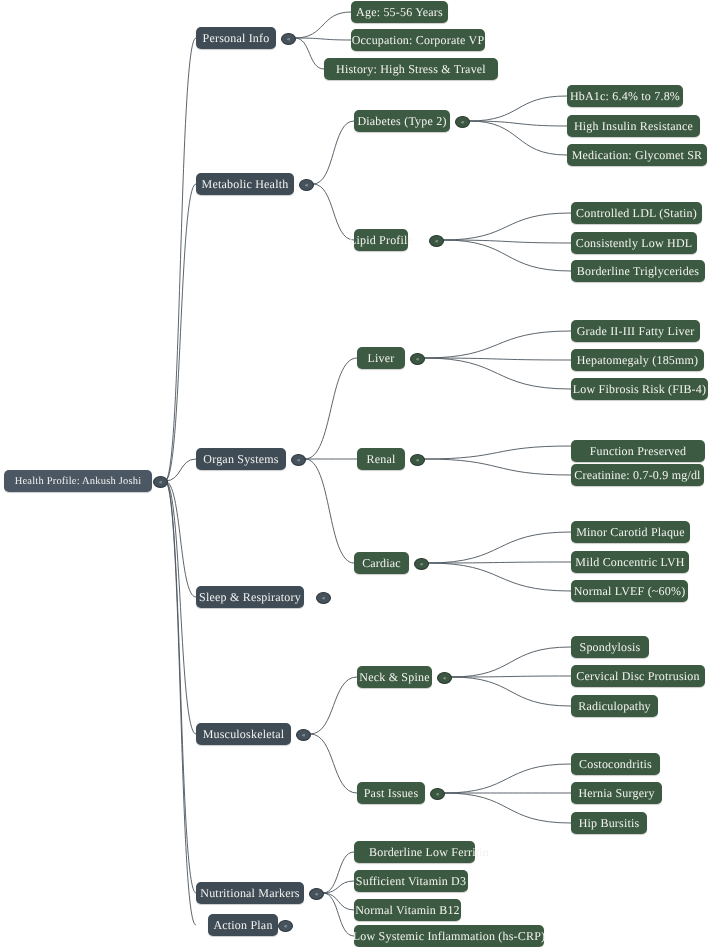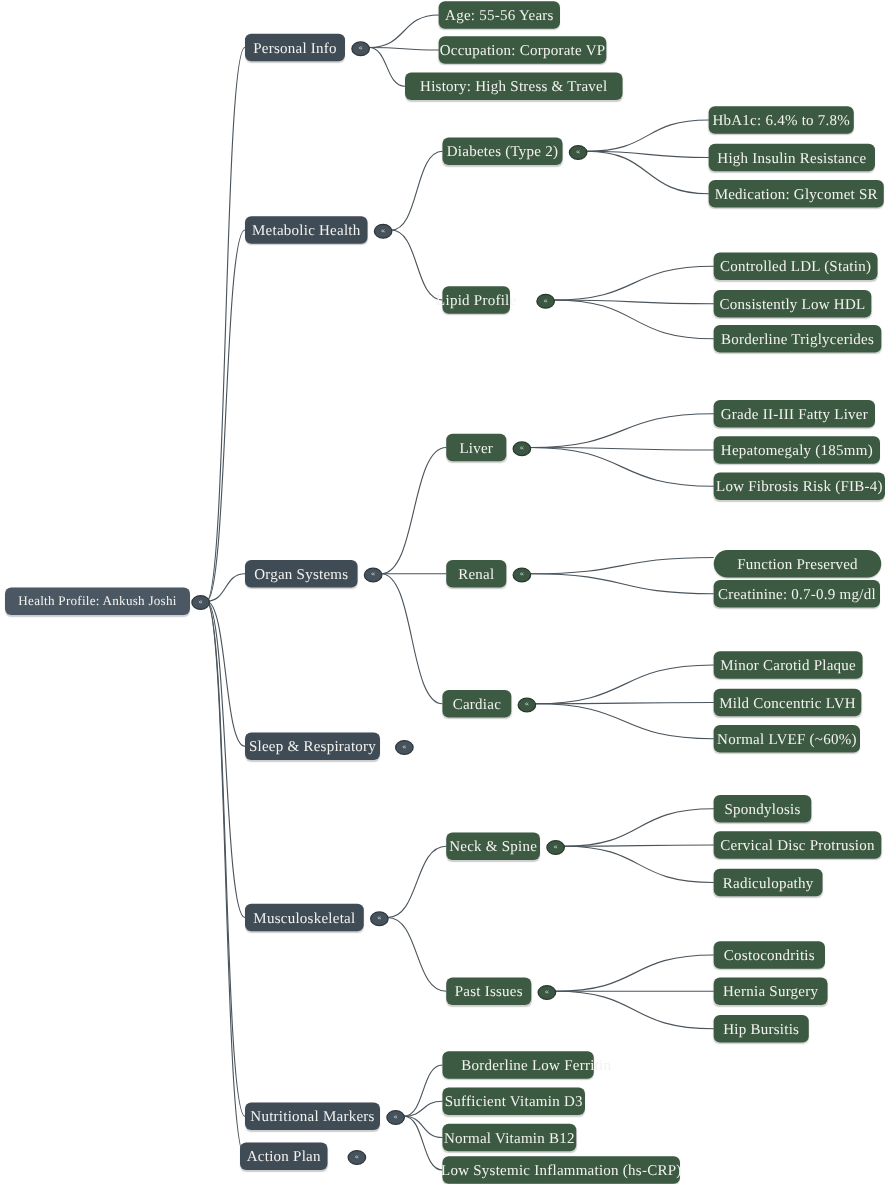--- a/index.html
+++ b/index.html
@@ -132,21 +132,21 @@
       <div class="node leaf" style="left: 571px; top: 260px; width: 134px;">Borderline Triglycerides</div>
       <div class="node lvl1" style="left: 196px; top: 448px; width: 90px;">Organ Systems</div>
       <div class="toggle" style="left: 291px; top: 454px;">«</div>
       <div class="node lvl2" style="left: 357px; top: 347px; width: 48px;">Liver</div>
       <div class="toggle green" style="left: 410px; top: 353px;">«</div>
       <div class="node leaf" style="left: 571px; top: 320px; width: 129px;">Grade II-III Fatty Liver</div>
       <div class="node leaf" style="left: 571px; top: 349px; width: 133px;">Hepatomegaly (185mm)</div>
       <div class="node leaf" style="left: 571px; top: 378px; width: 137px;">Low Fibrosis Risk (FIB-4)</div>
       <div class="node lvl2" style="left: 357px; top: 448px; width: 48px;">Renal</div>
       <div class="toggle green" style="left: 410px; top: 454px;">«</div>
-      <div class="node leaf" style="left: 571px; top: 440px; width: 134px; border-radius: 11px;">Function Preserved</div>
+      <div class="node leaf" style="left: 571px; top: 440px; width: 134px;">Function Preserved</div>
       <div class="node leaf" style="left: 571px; top: 464px; width: 133px;">Creatinine: 0.7-0.9 mg/dl</div>
       <div class="node lvl2" style="left: 354px; top: 552px; width: 55px;">Cardiac</div>
       <div class="toggle green" style="left: 414px; top: 558px;">«</div>
       <div class="node leaf" style="left: 571px; top: 521px; width: 119px;">Minor Carotid Plaque</div>
       <div class="node leaf" style="left: 571px; top: 551px; width: 118px;">Mild Concentric LVH</div>
       <div class="node leaf" style="left: 571px; top: 580px; width: 117px;">Normal LVEF (~60%)</div>
       <div class="node lvl1" style="left: 196px; top: 586px; width: 108px;">Sleep &amp; Respiratory</div>
       <div class="toggle" style="left: 316px; top: 592px;">«</div>
       <div class="node lvl1" style="left: 196px; top: 723px; width: 95px;">Musculoskeletal</div>
       <div class="toggle" style="left: 296px; top: 729px;">«</div>
@@ -159,16 +159,16 @@
       <div class="toggle green" style="left: 430px; top: 788px;">«</div>
       <div class="node leaf" style="left: 571px; top: 753px; width: 89px;">Costocondritis</div>
       <div class="node leaf" style="left: 571px; top: 782px; width: 91px;">Hernia Surgery</div>
       <div class="node leaf" style="left: 571px; top: 812px; width: 76px;">Hip Bursitis</div>
       <div class="node lvl1" style="left: 196px; top: 882px; width: 108px;">Nutritional Markers</div>
       <div class="toggle" style="left: 309px; top: 888px;">«</div>
       <div class="node leaf" style="left: 354px; top: 841px; width: 121px; padding-left: 37px;">Borderline Low Ferritin</div>
       <div class="node leaf" style="left: 354px; top: 870px; width: 114px;">Sufficient Vitamin D3</div>
       <div class="node leaf" style="left: 354px; top: 899px; width: 107px;">Normal Vitamin B12</div>
       <div class="node leaf" style="left: 354px; top: 925px; width: 190px;">Low Systemic Inflammation (hs-CRP)</div>
-      <div class="node lvl1" style="left: 192px; top: 914px; width: 70px;">Action Plan</div>
+      <div class="node lvl1" style="left: 208px; top: 914px; width: 70px;">Action Plan</div>
       <div class="toggle" style="left: 278px; top: 920px;">«</div>
     </div>
 </div>
 
 </body></html>

